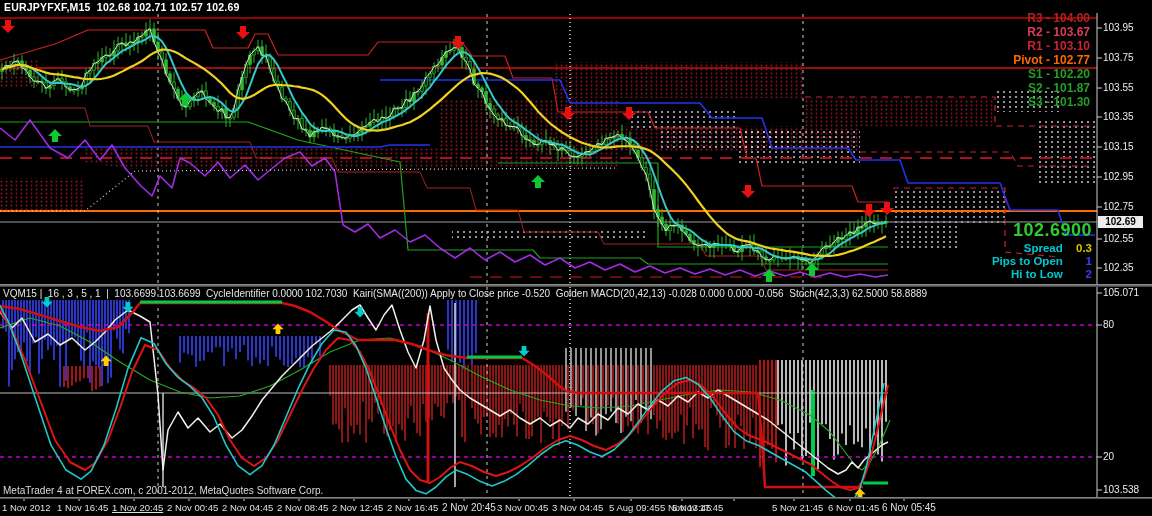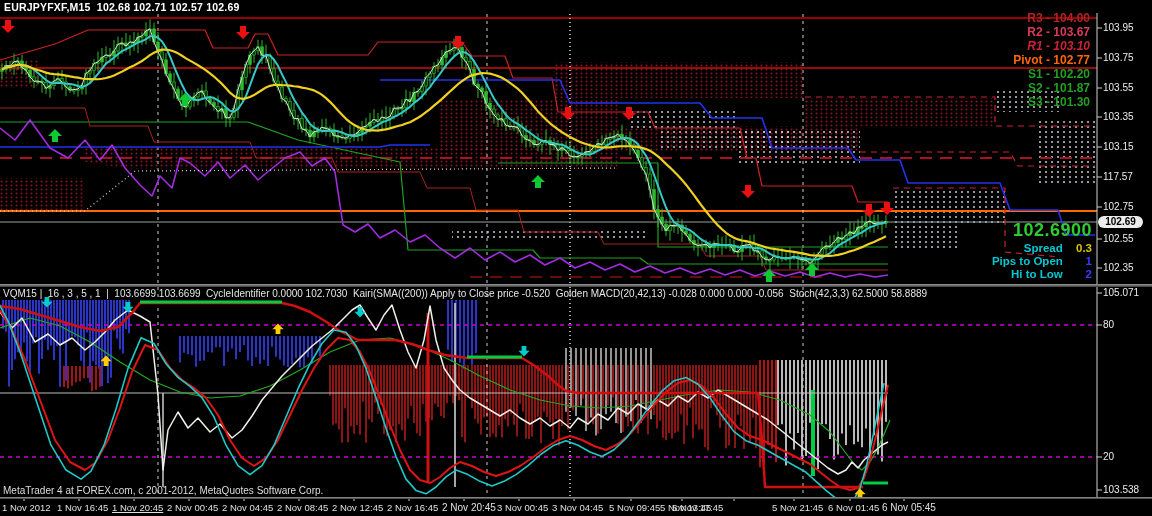--- a/index.html
+++ b/index.html
@@ -3,21 +3,21 @@
 <meta charset="utf-8">
 <style>
   html,body{margin:0;padding:0;background:#000;}
   #stage{position:relative;width:1152px;height:516px;background:#000;overflow:hidden;
          font-family:"Liberation Sans",sans-serif;}
   #chart-svg{position:absolute;left:0;top:0;}
   .lbl{position:absolute;white-space:pre;line-height:1;}
   #chart-title{left:4px;top:2px;font-size:10.5px;font-weight:bold;color:#fff;letter-spacing:.2px;}
   .pivot-lbl{font-size:12px;font-weight:bold;right:62px;text-align:right;}
   #price-box{left:1098px;top:216px;width:45px;height:12px;background:#ececec;color:#000;
-             font-size:10px;font-weight:bold;text-align:center;line-height:12px;border-radius:6px;}
+             font-size:10px;font-weight:bold;text-align:center;line-height:12px;}
   #info-block{position:absolute;right:60px;top:220px;text-align:right;}
   #info-price{font-size:18px;font-weight:bold;color:#2ecc2e;letter-spacing:.5px;}
   .info-row{font-size:11.5px;font-weight:bold;margin-top:1px;}
   .info-row .il{color:#00c8d2;}
   .info-row .iv{display:inline-block;min-width:26px;text-align:right;}
   .iv-y{color:#d8c400;} .iv-b{color:#3a3aff;}
   #lower-header{left:3px;top:289px;font-size:10px;color:#e6e6e6;}
   #footer-text{left:3px;top:486px;font-size:10px;color:#dcdcdc;}
   .splitter{position:absolute;left:0;width:1152px;height:3px;background:linear-gradient(#9a9a9a,#3a3a3a);}
 </style>
@@ -873,21 +873,21 @@
       <line x1="794" y1="497" x2="794" y2="501" stroke="#cfcfcf" stroke-width="1"></line>
       <line x1="850" y1="497" x2="850" y2="501" stroke="#cfcfcf" stroke-width="1"></line>
       <line x1="904" y1="497" x2="904" y2="501" stroke="#cfcfcf" stroke-width="1"></line>
     </svg>
 
   <div id="chart-title" class="lbl">EURJPYFXF,M15  102.68 102.71 102.57 102.69</div>
 
   <div id="pivot-labels">
       <div class="lbl pivot-lbl" style="top: 12px; color: rgb(178, 34, 34);">R3 - 104.00</div>
       <div class="lbl pivot-lbl" style="top: 26px; color: rgb(220, 58, 90);">R2 - 103.67</div>
-      <div class="lbl pivot-lbl" style="top: 40px; color: rgb(204, 34, 51); font-style: italic;">R1 - 103.10</div>
+      <div class="lbl pivot-lbl" style="top: 40px; color: rgb(204, 34, 51);">R1 - 103.10</div>
       <div class="lbl pivot-lbl" style="top: 54px; color: rgb(255, 102, 0);">Pivot - 102.77</div>
       <div class="lbl pivot-lbl" style="top: 68px; color: rgb(34, 160, 34);">S1 - 102.20</div>
       <div class="lbl pivot-lbl" style="top: 82px; color: rgb(34, 160, 34);">S2 - 101.87</div>
       <div class="lbl pivot-lbl" style="top: 96px; color: rgb(34, 160, 34);">S3 - 101.30</div>
     </div>
 
   <div id="info-block">
     <div id="info-price">102.6900</div>
     <div class="info-row">
       <span class="il">Spread</span>
@@ -902,21 +902,21 @@
       <span class="iv iv-b">2</span>
     </div>
   </div>
 
   <div id="main-axis">
       <div class="lbl" style="left: 1103px; top: 23px; font-size: 10px; color: rgb(236, 236, 236);">103.95</div>
       <div class="lbl" style="left: 1103px; top: 53px; font-size: 10px; color: rgb(236, 236, 236);">103.75</div>
       <div class="lbl" style="left: 1103px; top: 83px; font-size: 10px; color: rgb(236, 236, 236);">103.55</div>
       <div class="lbl" style="left: 1103px; top: 112px; font-size: 10px; color: rgb(236, 236, 236);">103.35</div>
       <div class="lbl" style="left: 1103px; top: 142px; font-size: 10px; color: rgb(236, 236, 236);">103.15</div>
-      <div class="lbl" style="left: 1103px; top: 172px; font-size: 10px; color: rgb(236, 236, 236);">117.57</div>
+      <div class="lbl" style="left: 1103px; top: 172px; font-size: 10px; color: rgb(236, 236, 236);">102.95</div>
       <div class="lbl" style="left: 1103px; top: 202px; font-size: 10px; color: rgb(236, 236, 236);">102.75</div>
       <div class="lbl" style="left: 1103px; top: 234px; font-size: 10px; color: rgb(236, 236, 236);">102.55</div>
       <div class="lbl" style="left: 1103px; top: 263px; font-size: 10px; color: rgb(236, 236, 236);">102.35</div>
     </div>
   <div id="price-box" class="lbl">102.69</div>
 
   <div id="lower-header" class="lbl">VQM15 |  16 , 3 , 5 , 1  |  103.6699 103.6699  CycleIdentifier 0.0000 102.7030  Kairi(SMA((200)) Apply to Close price -0.520  Golden MACD(20,42,13) -0.028 0.000 0.000 -0.056  Stoch(42,3,3) 62.5000 58.8889</div>
   <div id="lower-axis">
       <div class="lbl" style="left: 1103px; top: 288px; font-size: 10px; color: rgb(236, 236, 236);">105.071</div>
       <div class="lbl" style="left: 1103px; top: 320px; font-size: 10px; color: rgb(236, 236, 236);">80</div>
@@ -930,21 +930,21 @@
       <div class="lbl" style="left: 57px; top: 503px; font-size: 9.5px; color: rgb(224, 224, 224);">1 Nov 16:45</div>
       <div class="lbl" style="left: 112px; top: 503px; font-size: 9.5px; color: rgb(224, 224, 224); text-decoration: underline;">1 Nov 20:45</div>
       <div class="lbl" style="left: 167px; top: 503px; font-size: 9.5px; color: rgb(224, 224, 224);">2 Nov 00:45</div>
       <div class="lbl" style="left: 222px; top: 503px; font-size: 9.5px; color: rgb(224, 224, 224);">2 Nov 04:45</div>
       <div class="lbl" style="left: 277px; top: 503px; font-size: 9.5px; color: rgb(224, 224, 224);">2 Nov 08:45</div>
       <div class="lbl" style="left: 332px; top: 503px; font-size: 9.5px; color: rgb(224, 224, 224); text-align: right;">2 Nov 12:45</div>
       <div class="lbl" style="left: 387px; top: 503px; font-size: 9.5px; color: rgb(224, 224, 224);">2 Nov 16:45</div>
       <div class="lbl" style="left: 442px; top: 503px; font-size: 10px; color: rgb(224, 224, 224);">2 Nov 20:45</div>
       <div class="lbl" style="left: 497px; top: 503px; font-size: 9.5px; color: rgb(224, 224, 224);">3 Nov 00:45</div>
       <div class="lbl" style="left: 552px; top: 503px; font-size: 9.5px; color: rgb(224, 224, 224);">3 Nov 04:45</div>
-      <div class="lbl" style="left: 609px; top: 503px; font-size: 9.5px; color: rgb(224, 224, 224);">5 Nov 09:45</div>
+      <div class="lbl" style="left: 609px; top: 503px; font-size: 9.5px; color: rgb(224, 224, 224);">5 Aug 09:45</div>
       <div class="lbl" style="left: 660px; top: 503px; font-size: 9.5px; color: rgb(224, 224, 224);">5 Nov 13:45</div>
       <div class="lbl" style="left: 672px; top: 503px; font-size: 9.5px; color: rgb(224, 224, 224);">5 Nov 17:45</div>
       <div class="lbl" style="left: 772px; top: 503px; font-size: 9.5px; color: rgb(224, 224, 224);">5 Nov 21:45</div>
       <div class="lbl" style="left: 828px; top: 503px; font-size: 9.5px; color: rgb(224, 224, 224);">6 Nov 01:45</div>
       <div class="lbl" style="left: 882px; top: 503px; font-size: 10px; color: rgb(224, 224, 224);">6 Nov 05:45</div>
     </div>
 
   <div class="splitter" style="top:284px"></div>
   <div class="splitter" style="top:497px;height:2px"></div>
 </div>

